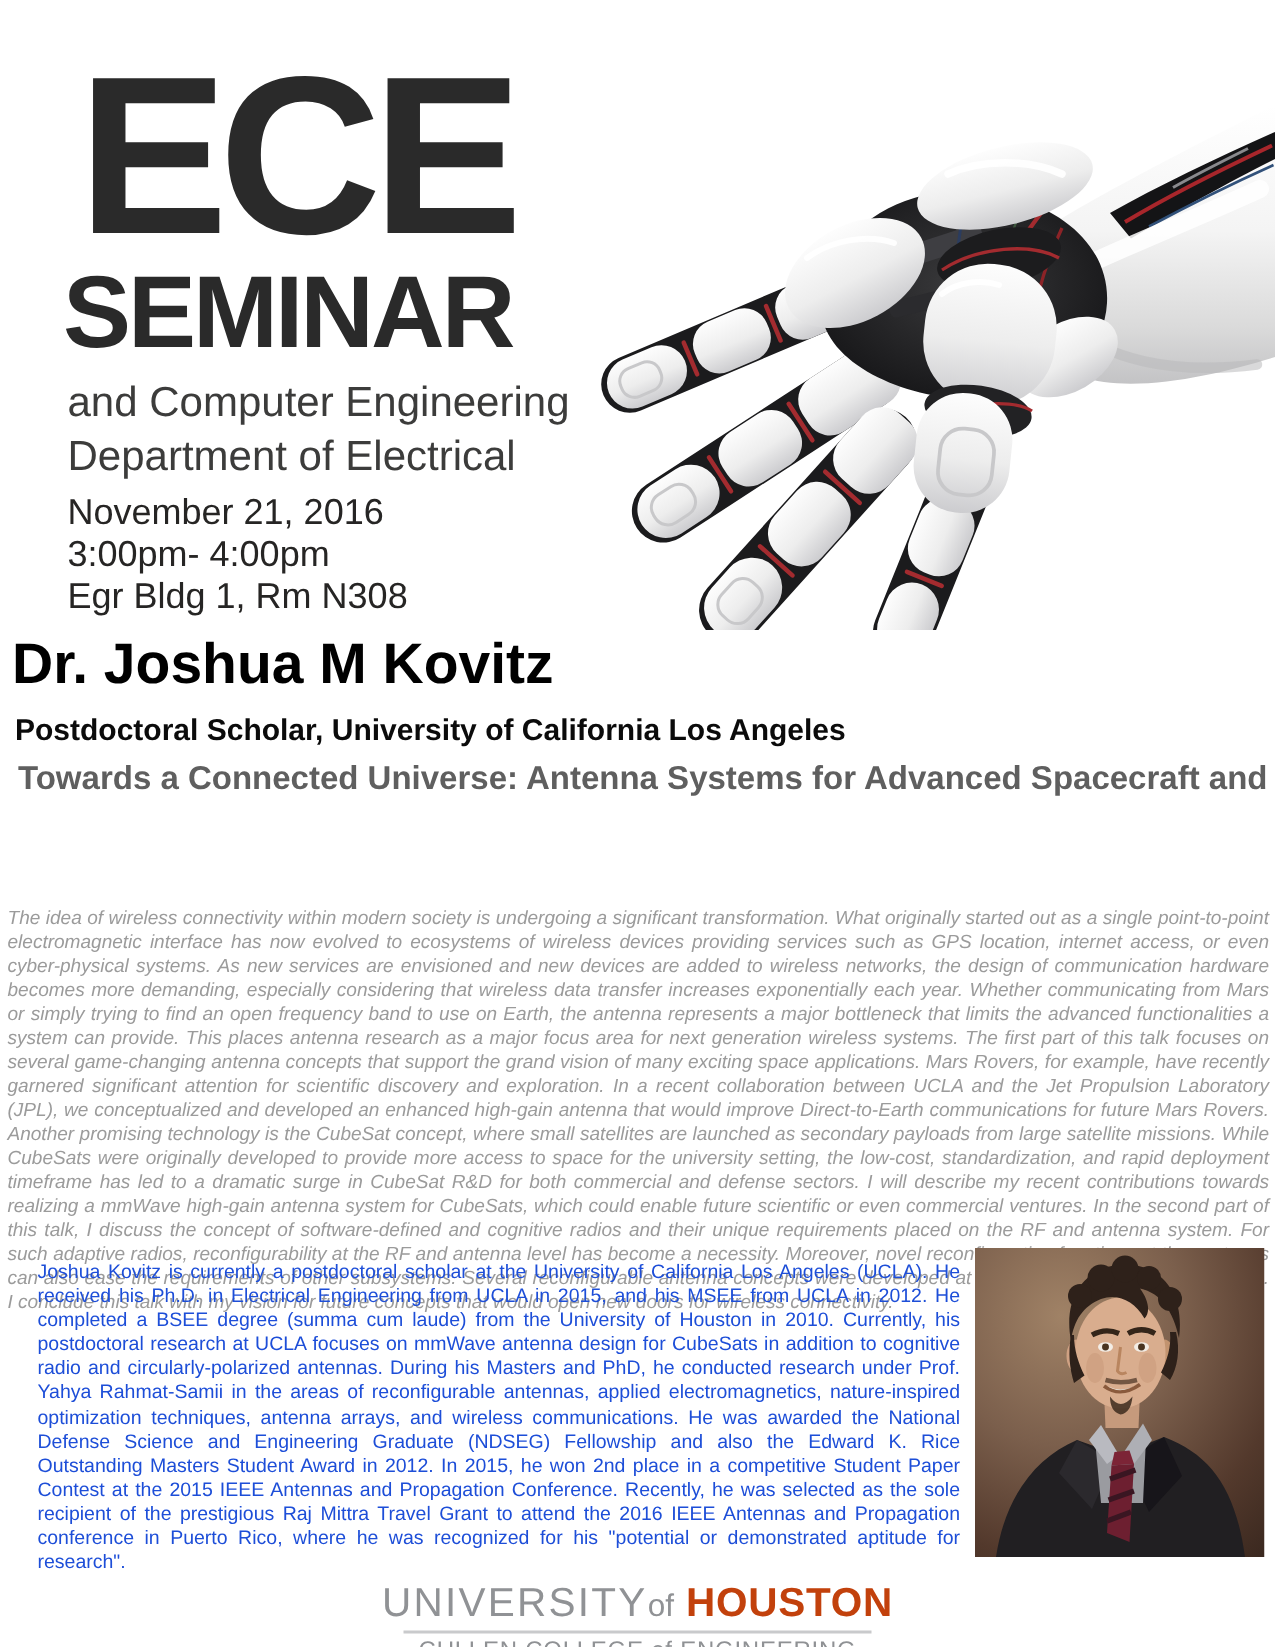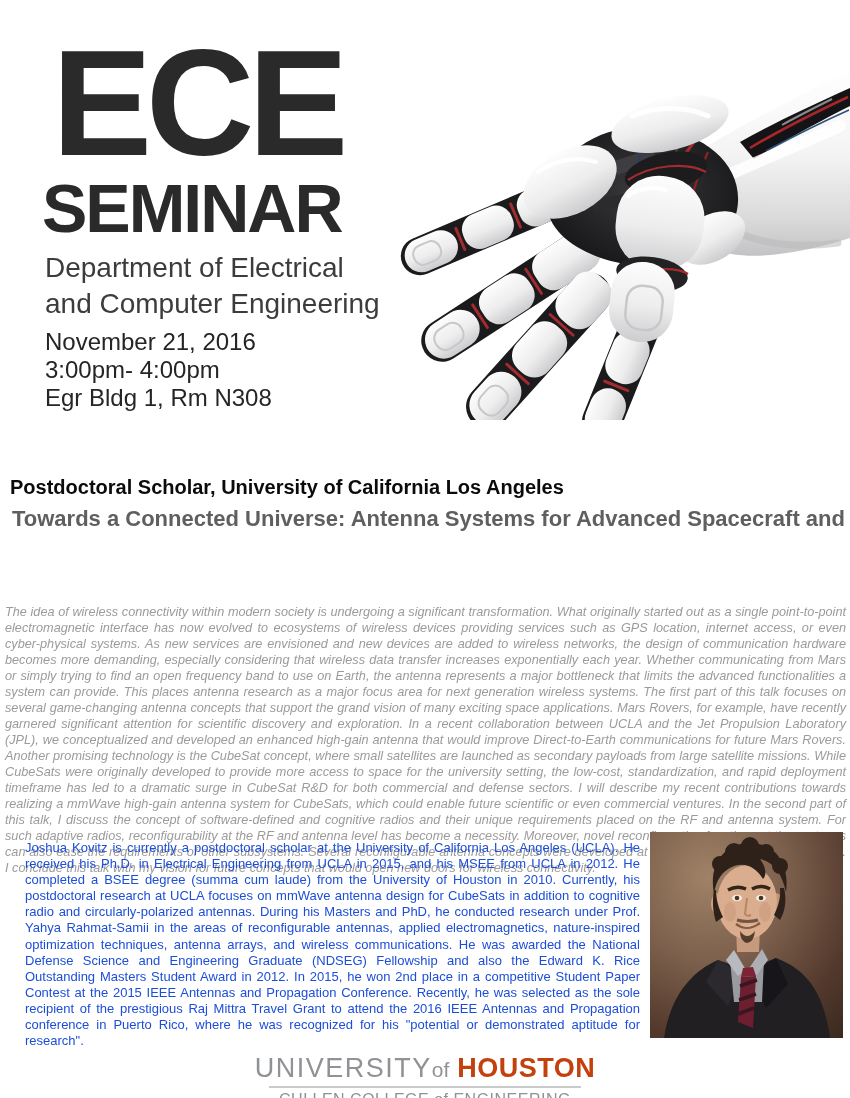--- a/index.html
+++ b/index.html
@@ -44,22 +44,22 @@
   .dept-footer-line { font-size:14px; color:#909295; line-height:16px; }
 </style>
 </head>
 <body>
 
 <div class="poster">
 
   <div class="ece-title">ECE</div>
   <div class="seminar-title">SEMINAR</div>
   <div class="dept-lines">
+    <div>and Computer Engineering</div>
     <div>Department of Electrical</div>
-    <div>and Computer Engineering</div>
   </div>
   <div class="when-block">
     <div>November 21, 2016</div>
     <div>3:00pm- 4:00pm</div>
     <div>Egr Bldg 1, Rm N308</div>
   </div>
 
   <svg class="robot-hand" viewBox="0 0 450 420" xmlns="http://www.w3.org/2000/svg">
     <defs>
       <linearGradient id="armG" x1="0" y1="0" x2="0" y2="1">
@@ -145,20 +145,21 @@
     <ellipse cx="266" cy="172" rx="42" ry="19" transform="rotate(-12 266 172)" fill="#1c1c1e"></ellipse>
     <path d="M228,180 C252,164 288,162 306,172" stroke="#a32b2f" stroke-width="2.2" fill="none"></path>
     <rect x="216" y="176" width="88" height="94" rx="42" transform="rotate(6 260 223)" fill="url(#segG)"></rect>
     <ellipse cx="252" cy="274" rx="36" ry="17" transform="rotate(8 252 274)" fill="#222224"></ellipse>
     <path d="M220,280 C240,268 276,266 288,274" stroke="#a32b2f" stroke-width="2.2" fill="none"></path>
     <rect x="210" y="262" width="64" height="80" rx="31" transform="rotate(6 242 302)" fill="url(#segG)"></rect>
     <rect x="226" y="286" width="36" height="44" rx="15" transform="rotate(6 244 308)" fill="none" stroke="#c8c8ca" stroke-width="2.5"></rect>
     <path d="M228,196 C238,188 254,186 266,190" stroke="#ffffff" stroke-width="4" stroke-linecap="round" fill="none" opacity="0.9"></path>
   </svg>
 
+  <div class="speaker-name">Dr. Joshua M Kovitz</div>
   <div class="speaker-affiliation">Postdoctoral Scholar, University of California Los Angeles</div>
   <div class="talk-title">
     <div>Towards a Connected Universe: Antenna Systems for Advanced Spacecraft and</div>
   </div>
 
   <p class="abstract">The idea of wireless connectivity within modern society is undergoing a significant transformation. What originally started out as a single point-to-point electromagnetic interface has now evolved to ecosystems of wireless devices providing services such as GPS location, internet access, or even cyber-physical systems. As new services are envisioned and new devices are added to wireless networks, the design of communication hardware becomes more demanding, especially considering that wireless data transfer increases exponentially each year. Whether communicating from Mars or simply trying to find an open frequency band to use on Earth, the antenna represents a major bottleneck that limits the advanced functionalities a system can provide. This places antenna research as a major focus area for next generation wireless systems. The first part of this talk focuses on several game-changing antenna concepts that support the grand vision of many exciting space applications. Mars Rovers, for example, have recently garnered significant attention for scientific discovery and exploration. In a recent collaboration between UCLA and the Jet Propulsion Laboratory (JPL), we conceptualized and developed an enhanced high-gain antenna that would improve Direct-to-Earth communications for future Mars Rovers. Another promising technology is the CubeSat concept, where small satellites are launched as secondary payloads from large satellite missions. While CubeSats were originally developed to provide more access to space for the university setting, the low-cost, standardization, and rapid deployment timeframe has led to a dramatic surge in CubeSat R&amp;D for both commercial and defense sectors. I will describe my recent contributions towards realizing a mmWave high-gain antenna system for CubeSats, which could enable future scientific or even commercial ventures. In the second part of this talk, I discuss the concept of software-defined and cognitive radios and their unique requirements placed on the RF and antenna system. For such adaptive radios, reconfigurability at the RF and antenna level has become a necessity. Moreover, novel reconfiguration functions at these stages can also ease the requirements of other subsystems. Several reconfigurable antenna concepts were developed at UCLA with this framework in mind. I conclude this talk with my vision for future concepts that would open new doors for wireless connectivity.</p>
 
   <p class="bio">Joshua Kovitz is currently a postdoctoral scholar at the University of California Los Angeles (UCLA). He received his Ph.D. in Electrical Engineering from UCLA in 2015, and his MSEE from UCLA in 2012. He completed a BSEE degree (summa cum laude) from the University of Houston in 2010. Currently, his postdoctoral research at UCLA focuses on mmWave antenna design for CubeSats in addition to cognitive radio and circularly-polarized antennas. During his Masters and PhD, he conducted research under Prof. Yahya Rahmat-Samii in the areas of reconfigurable antennas, applied electromagnetics, nature-inspired optimization techniques, antenna arrays, and wireless communications. He was awarded the National Defense Science and Engineering Graduate (NDSEG) Fellowship and also the Edward K. Rice Outstanding Masters Student Award in 2012. In 2015, he won 2nd place in a competitive Student Paper Contest at the 2015 IEEE Antennas and Propagation Conference. Recently, he was selected as the sole recipient of the prestigious Raj Mittra Travel Grant to attend the 2016 IEEE Antennas and Propagation conference in Puerto Rico, where he was recognized for his "potential or demonstrated aptitude for research".</p>
 
   <svg class="portrait" viewBox="0 0 193 206" xmlns="http://www.w3.org/2000/svg">

